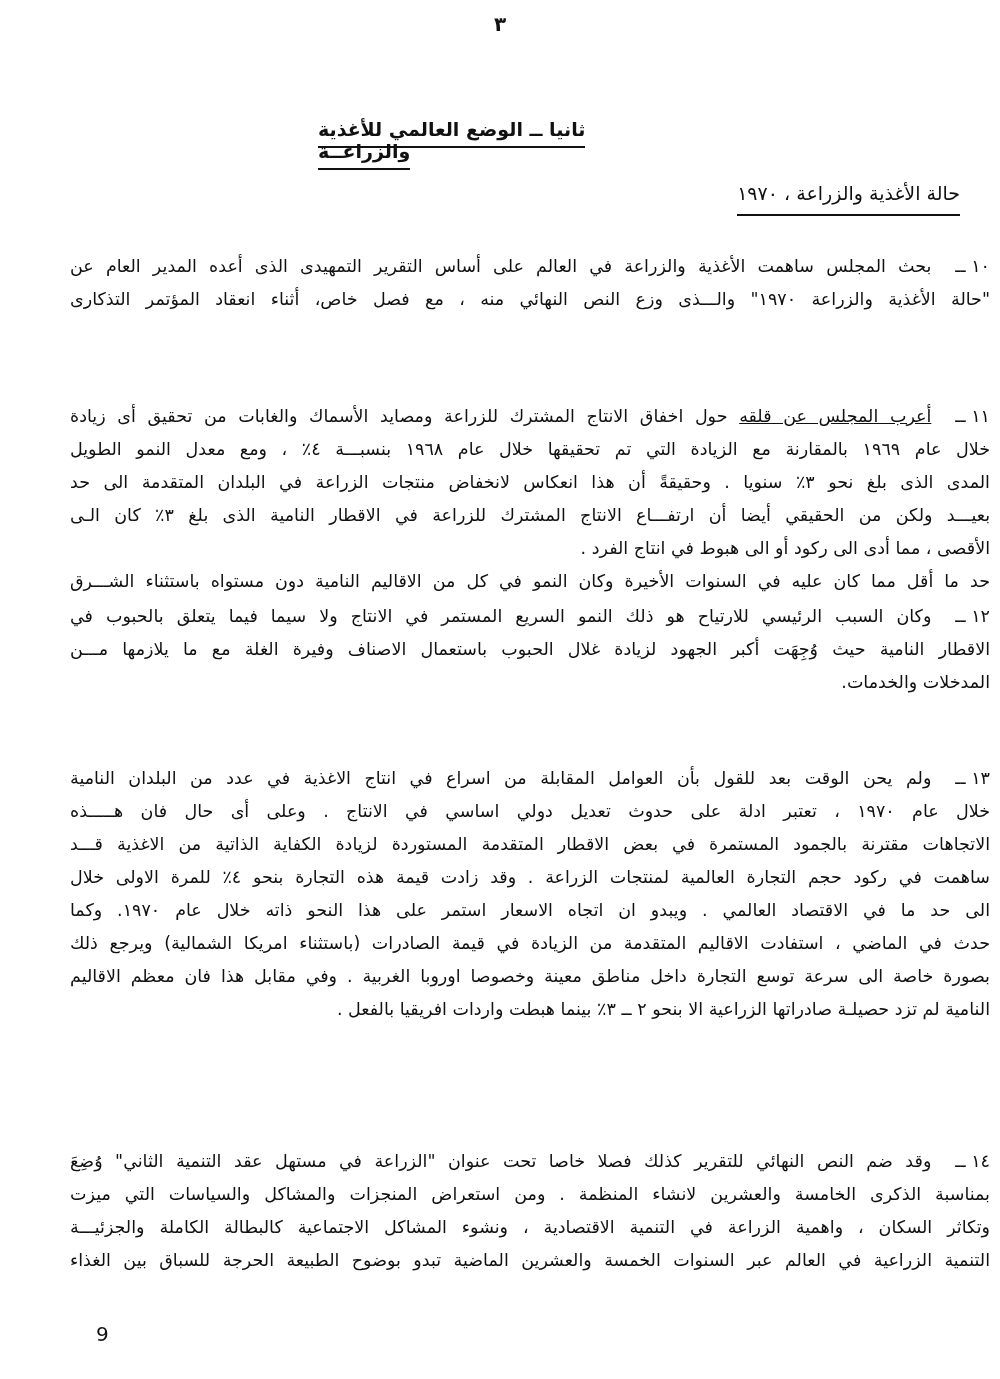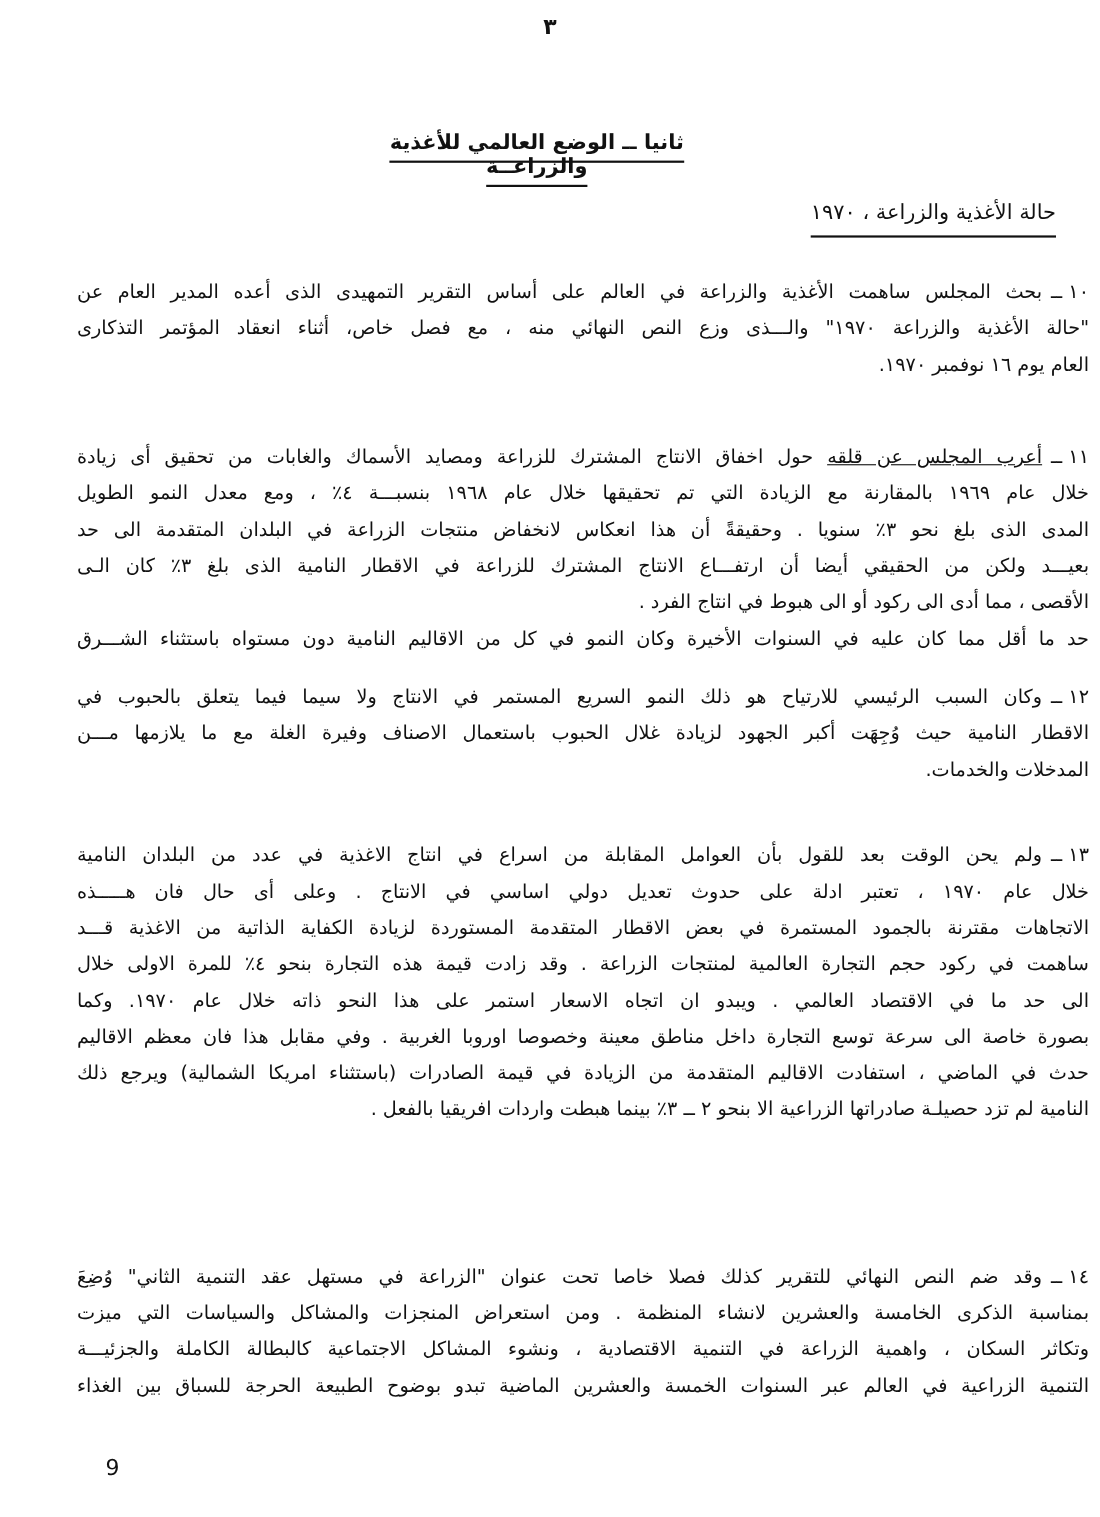--- a/index.html
+++ b/index.html
@@ -1,66 +1,65 @@
 <!DOCTYPE html>
 <html><head>
   <meta charset="utf-8">
   <style>
     html, body { margin: 0; padding: 0; background: #ffffff; }
     body { width: 1000px; height: 1379px; position: relative; overflow: hidden; color: #111; font-family: "DejaVu Sans", sans-serif; }
     .page-num-top { position: absolute; top: 12px; left: 0; width: 1000px; text-align: center; font-size: 20px; font-weight: bold; }
-    .title { position: absolute; top: 118px; left: 318px; width: 340px; text-align: center; font-size: 19px; font-weight: bold; direction: rtl; }
+    .title { position: absolute; top: 118px; left: 318px; width: 340px; text-align: left; font-size: 19px; font-weight: bold; direction: rtl; }
     .title span { border-bottom: 2px solid #111; padding-bottom: 6px; }
     .subtitle { position: absolute; top: 182px; right: 40px; font-size: 19px; direction: rtl; }
     .subtitle span { border-bottom: 2px solid #111; padding-bottom: 10px; }
     .para { position: absolute; left: 70px; width: 920px; direction: rtl; font-size: 17.5px; }
     .line { height: 33px; line-height: 33px; white-space: nowrap; text-align: justify; text-align-last: justify; }
     .line.last { text-align-last: right; }
-    .para-num { display: inline-block; margin-left: 8px; }
+    .para-num { display: inline-block; margin-left: 24px; }
     .underline { text-decoration: underline; }
     .footer-num { position: absolute; top: 1322px; left: 96px; font-size: 20px; font-family: "DejaVu Sans", sans-serif; }
   </style>
 </head>
 <body>
 
 <div class="page-num-top">٣</div>
 
 <div class="title"><span>ثانيا ــ الوضع العالمي للأغذية والزراعــة</span></div>
 
 <div class="subtitle"><span>حالة الأغذية والزراعة ، ١٩٧٠</span></div>
 
 <div class="para" style="top:250px;">
   <div class="line"><span class="para-num">١٠ ــ</span><span>بحث المجلس ساهمت الأغذية والزراعة في العالم على أساس التقرير التمهيدى الذى أعده المدير العام عن</span></div>
   <div class="line">"حالة الأغذية والزراعة ١٩٧٠" والـــذى وزع النص النهائي منه ، مع فصل خاص، أثناء انعقاد المؤتمر التذكارى</div>
-  <div class="line last">العام يوم ١٦ نوفمبر ١٩٧٠.</div>
 </div>
 
 <div class="para" style="top:400px;">
   <div class="line"><span class="para-num">١١ ــ</span><span class="underline">أعرب المجلس عن قلقه</span> <span>حول اخفاق الانتاج المشترك للزراعة ومصايد الأسماك والغابات من تحقيق أى زيادة</span></div>
   <div class="line">خلال عام ١٩٦٩ بالمقارنة مع الزيادة التي تم تحقيقها خلال عام ١٩٦٨ بنسبـــة ٤٪ ، ومع معدل النمو الطويل</div>
   <div class="line">المدى الذى بلغ نحو ٣٪ سنويا . وحقيقةً أن هذا انعكاس لانخفاض منتجات الزراعة في البلدان المتقدمة الى حد</div>
   <div class="line">بعيـــد ولكن من الحقيقي أيضا أن ارتفـــاع الانتاج المشترك للزراعة في الاقطار النامية الذى بلغ ٣٪ كان الـى</div>
   <div class="line last">الأقصى ، مما أدى الى ركود أو الى هبوط في انتاج الفرد .</div>
   <div class="line">حد ما أقل مما كان عليه في السنوات الأخيرة وكان النمو في كل من الاقاليم النامية دون مستواه باستثناء الشـــرق</div>
 </div>
 
-<div class="para" style="top:618px;">
+<div class="para" style="top:600px;">
   <div class="line"><span class="para-num">١٢ ــ</span><span>وكان السبب الرئيسي للارتياح هو ذلك النمو السريع المستمر في الانتاج ولا سيما فيما يتعلق بالحبوب في</span></div>
   <div class="line">الاقطار النامية حيث وُجِهَت أكبر الجهود لزيادة غلال الحبوب باستعمال الاصناف وفيرة الغلة مع ما يلازمها مـــن</div>
   <div class="line last">المدخلات والخدمات.</div>
 </div>
 
 <div class="para" style="top:762px;">
   <div class="line"><span class="para-num">١٣ ــ</span><span>ولم يحن الوقت بعد للقول بأن العوامل المقابلة من اسراع في انتاج الاغذية في عدد من البلدان النامية</span></div>
   <div class="line">خلال عام ١٩٧٠ ، تعتبر ادلة على حدوث تعديل دولي اساسي في الانتاج . وعلى أى حال فان هـــــذه</div>
   <div class="line">الاتجاهات مقترنة بالجمود المستمرة في بعض الاقطار المتقدمة المستوردة لزيادة الكفاية الذاتية من الاغذية قـــد</div>
   <div class="line">ساهمت في ركود حجم التجارة العالمية لمنتجات الزراعة . وقد زادت قيمة هذه التجارة بنحو ٤٪ للمرة الاولى خلال</div>
   <div class="line">الى حد ما في الاقتصاد العالمي . ويبدو ان اتجاه الاسعار استمر على هذا النحو ذاته خلال عام ١٩٧٠. وكما</div>
+  <div class="line">حدث في الماضي ، استفادت الاقاليم المتقدمة من الزيادة في قيمة الصادرات (باستثناء امريكا الشمالية) ويرجع ذلك</div>
   <div class="line">بصورة خاصة الى سرعة توسع التجارة داخل مناطق معينة وخصوصا اوروبا الغربية . وفي مقابل هذا فان معظم الاقاليم</div>
-  <div class="line">حدث في الماضي ، استفادت الاقاليم المتقدمة من الزيادة في قيمة الصادرات (باستثناء امريكا الشمالية) ويرجع ذلك</div>
   <div class="line last">النامية لم تزد حصيلـة صادراتها الزراعية الا بنحو ٢ ــ ٣٪ بينما هبطت واردات افريقيا بالفعل .</div>
 </div>
 
 <div class="para" style="top:1145px;">
   <div class="line"><span class="para-num">١٤ ــ</span><span>وقد ضم النص النهائي للتقرير كذلك فصلا خاصا تحت عنوان "الزراعة في مستهل عقد التنمية الثاني" وُضِعَ</span></div>
   <div class="line">بمناسبة الذكرى الخامسة والعشرين لانشاء المنظمة . ومن استعراض المنجزات والمشاكل والسياسات التي ميزت</div>
   <div class="line">وتكاثر السكان ، واهمية الزراعة في التنمية الاقتصادية ، ونشوء المشاكل الاجتماعية كالبطالة الكاملة والجزئيـــة</div>
   <div class="line">التنمية الزراعية في العالم عبر السنوات الخمسة والعشرين الماضية تبدو بوضوح الطبيعة الحرجة للسباق بين الغذاء</div>
 </div>
 

